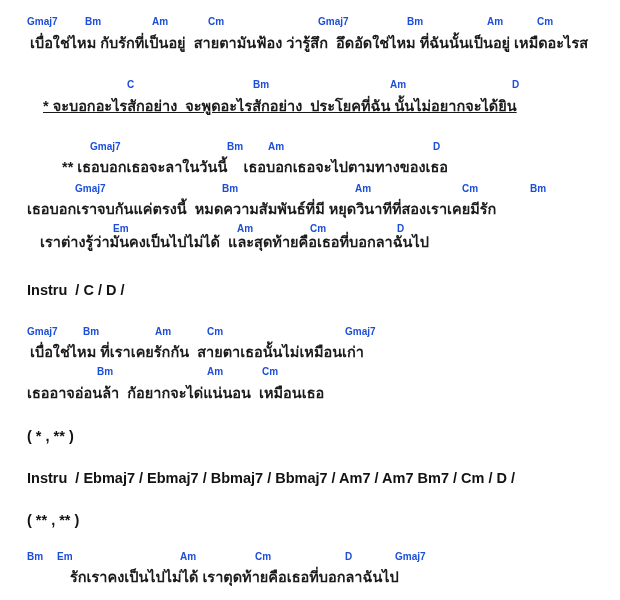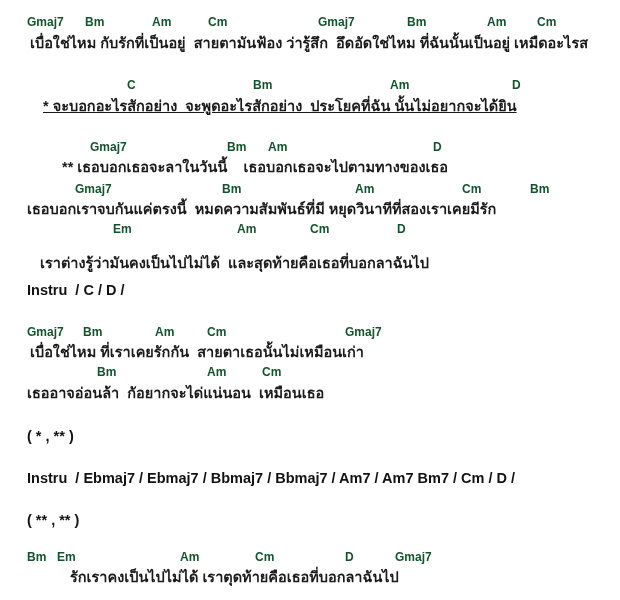--- a/index.html
+++ b/index.html
@@ -16,25 +16,25 @@
     overflow: hidden;
   }
   .chord-row {
     position: absolute;
     left: 0; right: 0;
     height: 18px;
   }
   .chord {
     position: absolute;
     top: 0;
-    font-size: 12px;
+    font-size: 10px;
     font-weight: 700;
     line-height: 16px;
     white-space: pre;
-    color: #14532d;
+    color: #1d4ed8;
   }
   .lyric-line {
     position: absolute;
     font-size: 14.5px;
     font-weight: 600;
     line-height: 20px;
     white-space: pre;
     color: #1a1a1a;
   }
   .section-label {
@@ -82,21 +82,21 @@
       <span class="chord" style="left: 462px;">Cm</span>
       <span class="chord" style="left: 530px;">Bm</span>
     </div>
     <div class="lyric-line" style="top: 199px; left: 27px;">เธอบอกเราจบกันแค่ตรงนี้  หมดความสัมพันธ์ที่มี หยุดวินาทีที่สองเราเคยมีรัก</div>
     <div class="chord-row" style="top: 221px;">
       <span class="chord" style="left: 113px;">Em</span>
       <span class="chord" style="left: 237px;">Am</span>
       <span class="chord" style="left: 310px;">Cm</span>
       <span class="chord" style="left: 397px;">D</span>
     </div>
-    <div class="lyric-line" style="top: 253px; left: 40px;">เราต่างรู้ว่ามันคงเป็นไปไม่ได้  และสุดท้ายคือเธอที่บอกลาฉันไป</div>
+    <div class="lyric-line" style="top: 232px; left: 40px;">เราต่างรู้ว่ามันคงเป็นไปไม่ได้  และสุดท้ายคือเธอที่บอกลาฉันไป</div>
     <div class="section-label" style="top: 281px; left: 27px;">Instru  / C / D /</div>
     <div class="chord-row" style="top: 324px;">
       <span class="chord" style="left: 27px;">Gmaj7</span>
       <span class="chord" style="left: 83px;">Bm</span>
       <span class="chord" style="left: 155px;">Am</span>
       <span class="chord" style="left: 207px;">Cm</span>
       <span class="chord" style="left: 345px;">Gmaj7</span>
     </div>
     <div class="lyric-line" style="top: 342px; left: 30px;">เบื่อใช่ไหม ที่เราเคยรักกัน  สายตาเธอนั้นไม่เหมือนเก่า</div>
     <div class="chord-row" style="top: 364px;">

